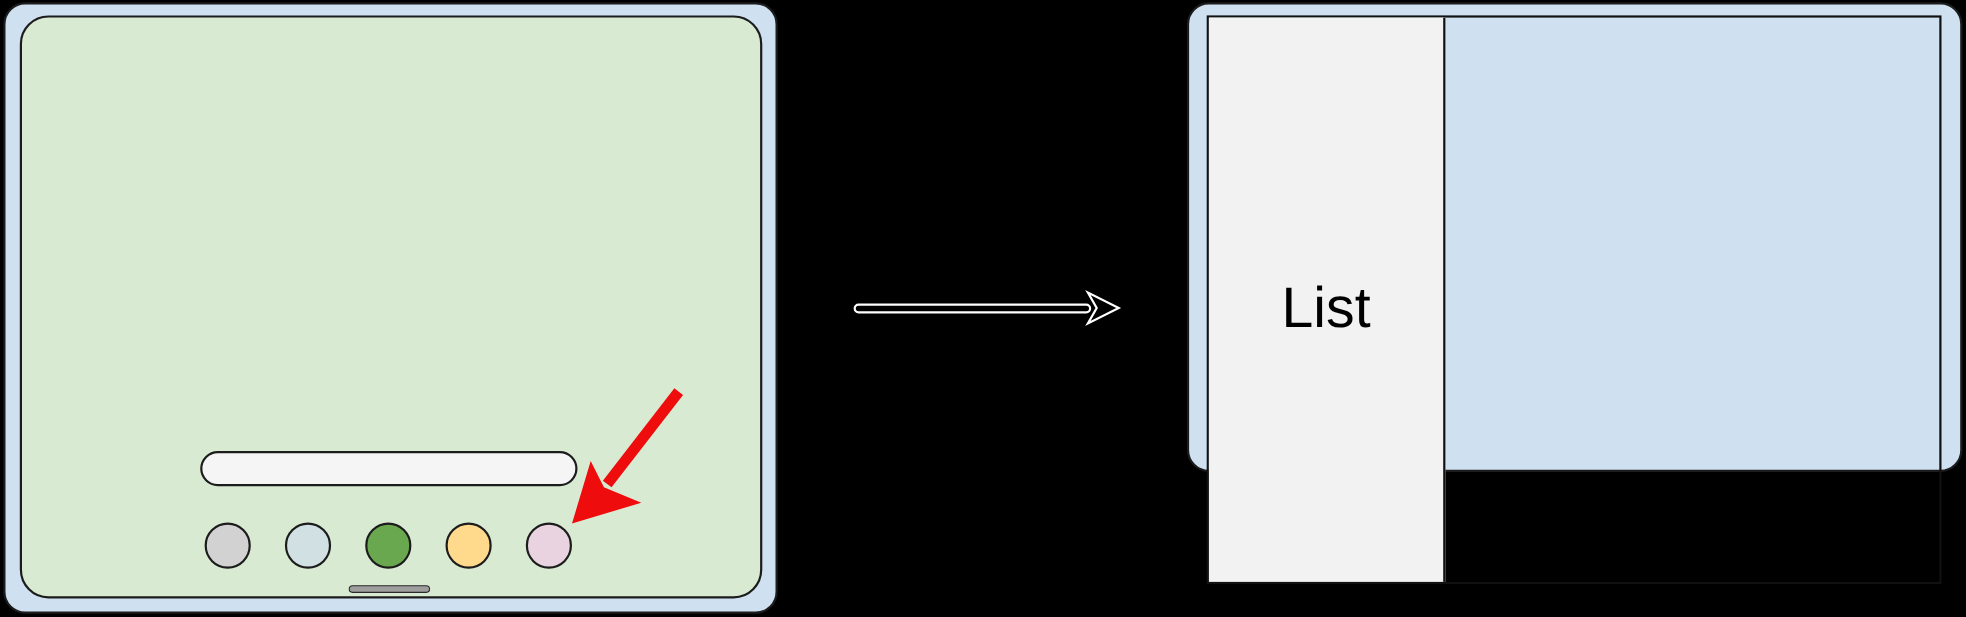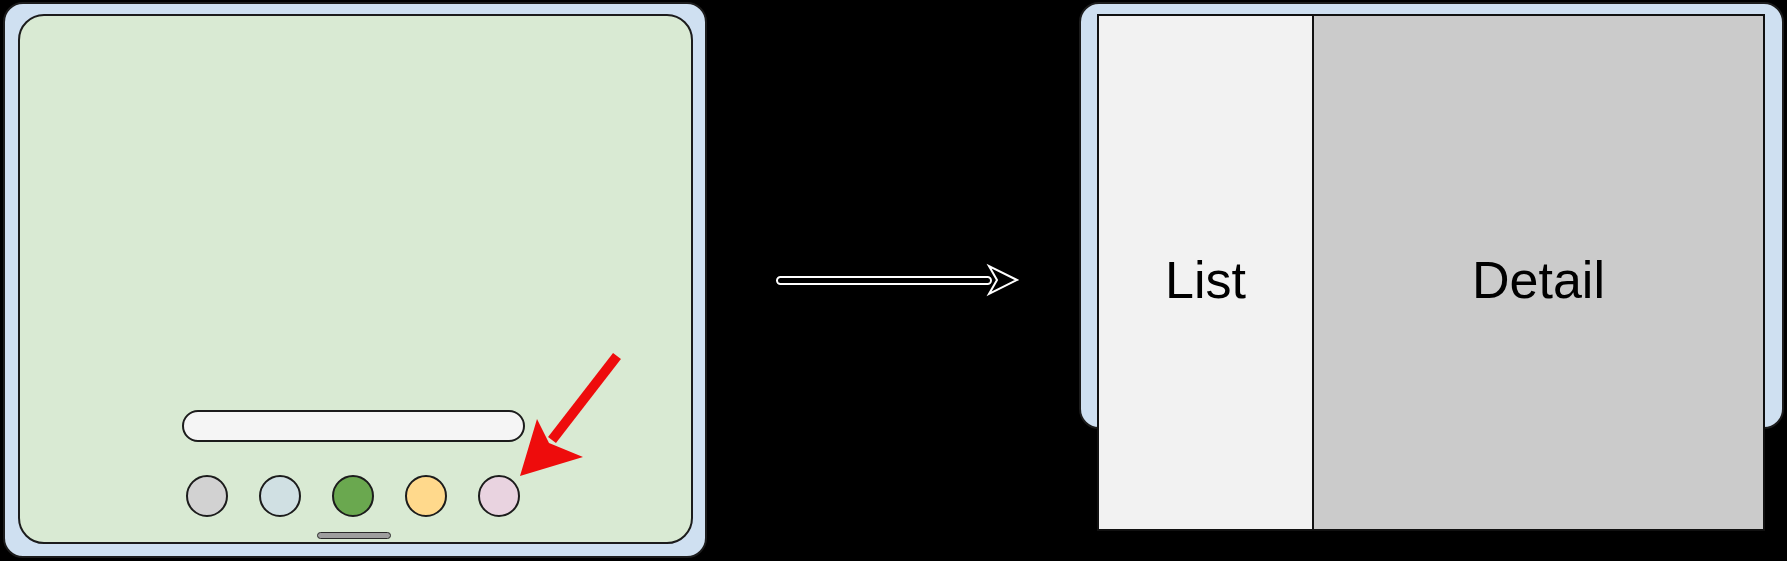--- a/index.html
+++ b/index.html
@@ -104,23 +104,20 @@
       </div>
       <div class="home-bar" style="background: rgb(158, 158, 158);"></div>
     </div>
   </div>
 
   <div class="device device-right" style="background: rgb(207, 224, 241);">
     <div class="panes">
       <div class="pane pane-list" style="background: rgb(242, 242, 242);">
         <span class="pane-label">List</span>
       </div>
-      <div class="pane pane-detail" style="background: rgb(203, 203, 203);">
-        <span class="pane-label">Detail</span>
-      </div>
     </div>
   </div>
 
   <svg class="overlay" viewBox="0 0 1787 561" xmlns="http://www.w3.org/2000/svg">
 
     <g>
       <path d="M617,356 L552,440" fill="none" stroke-width="10" stroke-linecap="butt" stroke="#ee0c0c"></path>
       <path d="M520,476 L537,419 L549,443 L583,457 Z" stroke="none" fill="#ee0c0c"></path>
     </g>
 

